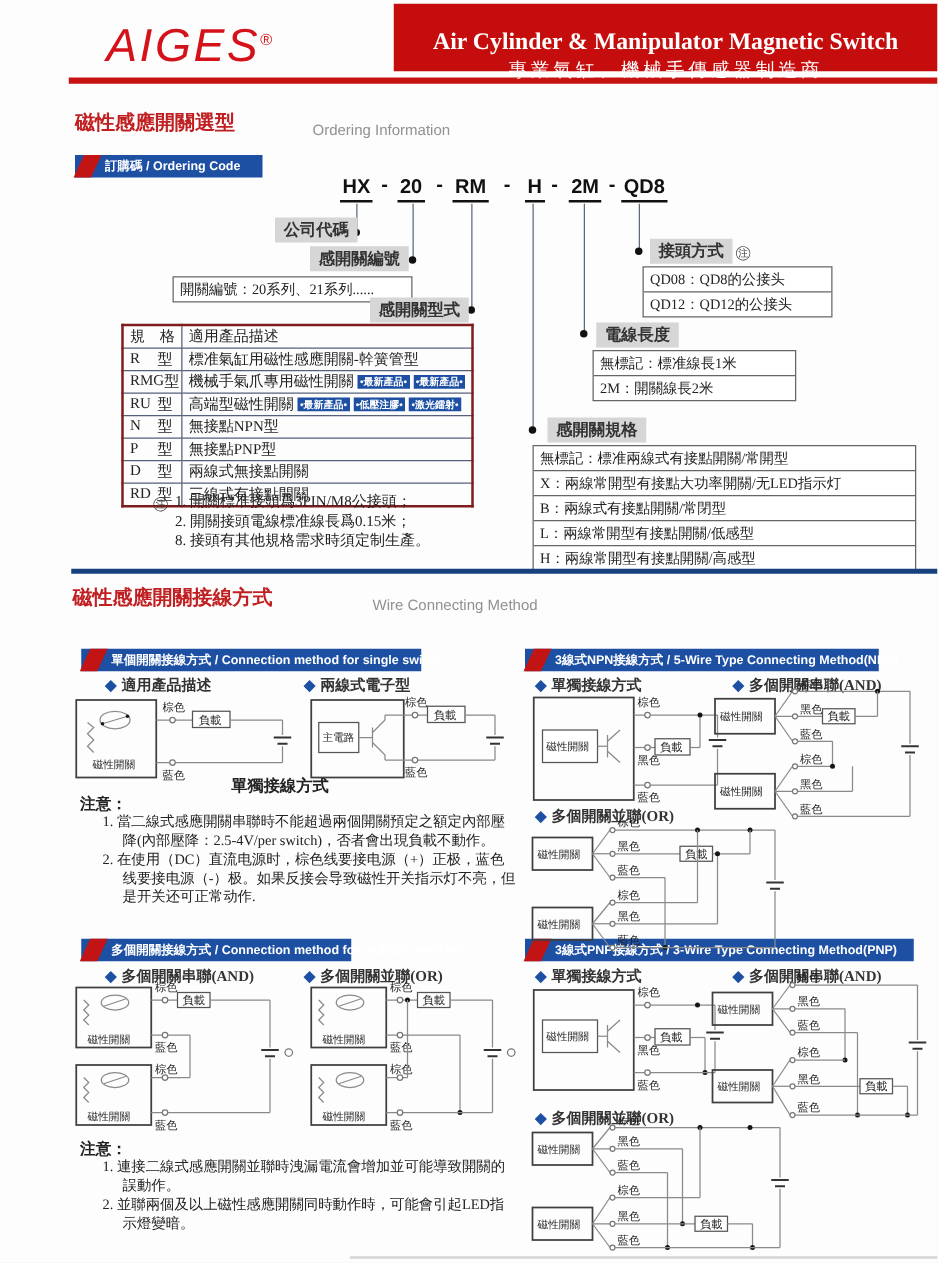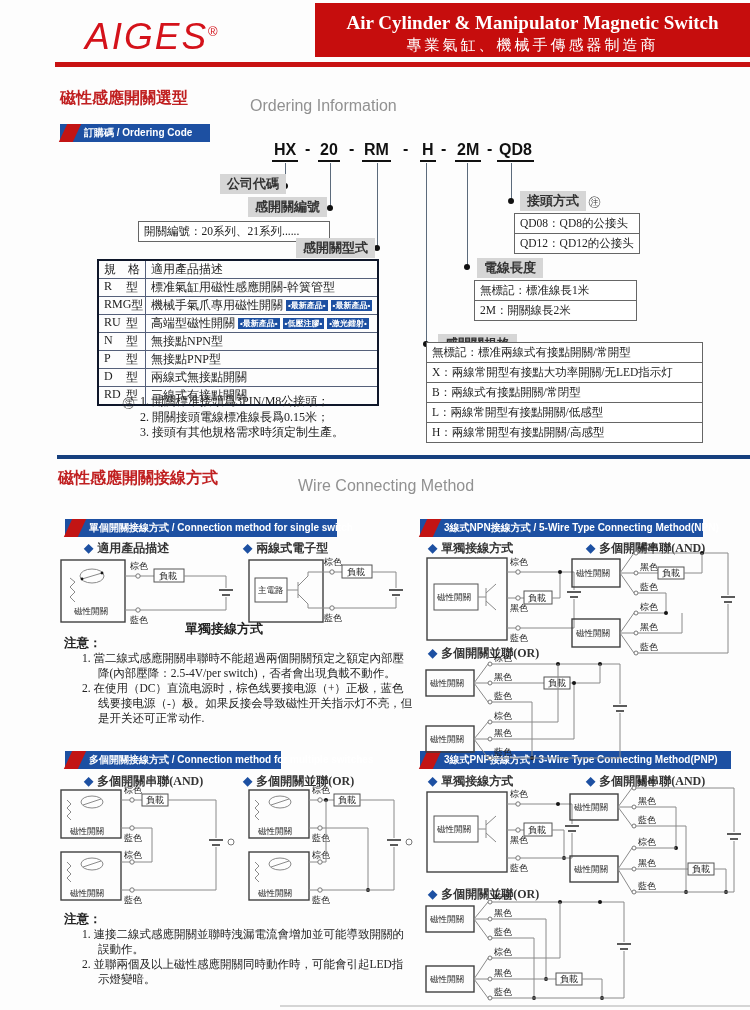--- a/index.html
+++ b/index.html
@@ -1,45 +1,45 @@
 <!DOCTYPE html>
 <html><head>
 <meta charset="utf-8">
 <style>
   *{margin:0;padding:0;box-sizing:border-box}
   body{background:#e9e9e9;font-family:"Liberation Serif",serif}
   #page{position:relative;width:750px;height:1010px;margin:0 auto;background:#fdfdfd;color:#222;overflow:hidden}
   .abs{position:absolute}
   
-  .banner{position:absolute;left:315px;top:3px;width:435px;height:54px;background:#c60d0d;color:#fff;text-align:center;padding-top:9px}
+  .banner{position:absolute;left:315px;top:3px;width:435px;height:54px;background:#c60d0d;color:#fff;text-align:center;padding-top:20px}
   .banner-title{font-size:19px;font-weight:bold;white-space:nowrap}
   .banner-sub{font-size:15px;letter-spacing:3px;margin-top:2px}
   .logo{position:absolute;left:85px;top:16px;font-size:37px;font-weight:normal;font-style:italic;color:#d4121a;letter-spacing:2px;font-family:"Liberation Sans",sans-serif}
   .logo sup{font-size:13px;font-style:normal}
   .redline{position:absolute;left:55px;top:62px;width:695px;height:5px;background:#c81212}
   
   .stitle-zh{position:absolute;font-size:16px;font-weight:bold;color:#c02021}
-  .stitle-en{position:absolute;font-size:16px;color:#919191;font-family:"Liberation Sans",sans-serif}
+  .stitle-en{position:absolute;font-size:12px;color:#919191;font-family:"Liberation Sans",sans-serif}
   
   .bar{position:absolute;height:18px;background:#1d50a2;color:#fff;display:flex;align-items:center;font-family:"Liberation Sans",sans-serif;font-size:10px;font-weight:bold;white-space:nowrap}
   .rskew{width:14px;height:100%;background:#c21414;transform:skewX(-25deg);margin:0 7px 0 3px;flex:none}
   
   .gbadge{position:absolute;background:#d6d6d6;color:#333;font-weight:bold;font-size:13px;padding:1px 7px;white-space:nowrap}
   .vline{position:absolute;width:1px;background:#5c6b7c}
   .bullet{position:absolute;width:6px;height:6px;border-radius:50%;background:#111}
   .notemark{position:absolute;font-size:13px;color:#333}
   
   .optbox{position:absolute;border:1.5px solid #666;background:#fff}
   .optrow{font-size:11.5px;padding:2px 5px;border-top:1px solid #666;white-space:nowrap;color:#222}
   .optrow:first-child{border-top:none}
   
   .cpart{position:absolute;top:141px;font-family:"Liberation Sans",sans-serif;font-size:16px;font-weight:bold;color:#111;border-bottom:2.5px solid #111;padding:0 2px 1px 2px}
   .csep{position:absolute;top:140px;font-family:"Liberation Sans",sans-serif;font-size:16px;font-weight:bold;color:#111}
   
-  .ttable{position:absolute;left:97px;top:259px;width:278px;border-collapse:collapse;border:2px solid #0f172a}
+  .ttable{position:absolute;left:97px;top:259px;width:278px;border-collapse:collapse;border:2px solid #7f1d1d}
   .ttable td{border:1px solid #55607a;font-size:12px;padding:0 5px;height:16px;white-space:nowrap}
   .specwrap{display:flex;justify-content:space-between;width:34px}
   .chip{display:inline-block;background:#1d50a2;color:#fff;font-size:8px;font-family:"Liberation Sans",sans-serif;font-weight:bold;padding:0 2px;margin-left:3px;vertical-align:1px}
   
   .fnline{font-size:12px;line-height:15.5px;white-space:nowrap}
   .notice{position:absolute;width:350px;font-size:11.5px;line-height:15px;color:#222}
   .notice .ntitle{font-weight:bold;font-size:12.5px}
   .notice .nitem{margin-left:18px;padding-left:16px;text-indent:-16px}
   
   .navyline{position:absolute;left:57px;top:455px;width:693px;height:4px;background:#16407e}
@@ -109,29 +109,29 @@
   <div class="gbadge" style="left:248px;top:197px">感開關編號</div>
   <div class="optbox" style="left:138px;top:221px;width:192px">
     <div class="optrow">開關編號：20系列、21系列......</div>
   </div>
   <div class="gbadge" style="left:296px;top:238px">感開關型式</div>
   <div class="gbadge" style="left:520px;top:191px">接頭方式</div>
   <div class="notemark" style="left:588px;top:193px">㊟</div>
   <div class="gbadge" style="left:477px;top:258px">電線長度</div>
   <div class="gbadge" style="left:438px;top:334px">感開關規格</div>
 
-  <div class="optbox" style="left:514px;top:213px;width:126px">
+  <div class="optbox" style="left:514px;top:213px;width:152px">
     <div class="optrow">QD08：QD8的公接头</div>
     <div class="optrow">QD12：QD12的公接头</div>
   </div>
   <div class="optbox" style="left:474px;top:280px;width:163px">
     <div class="optrow">無標記：標准線長1米</div>
     <div class="optrow">2M：開關線長2米</div>
   </div>
-  <div class="optbox" style="left:426px;top:342px;width:277px">
+  <div class="optbox" style="left:426px;top:356px;width:307px">
     <div class="optrow">無標記：標准兩線式有接點開關/常開型</div>
     <div class="optrow">X：兩線常開型有接點大功率開關/无LED指示灯</div>
     <div class="optrow">B：兩線式有接點開關/常閉型</div>
     <div class="optrow">L：兩線常開型有接點開關/低感型</div>
     <div class="optrow">H：兩線常開型有接點開關/高感型</div>
   </div>
 
   <table class="ttable">
     <tbody>
         <tr>
@@ -201,21 +201,21 @@
           </td>
       <td>三線式有接點開關</td>
     </tr>
   </tbody>
     </table>
 
   <div class="notemark" style="left:122px;top:394px">㊟</div>
   <div class="abs" style="left:140px;top:394px">
     <div class="fnline">1. 開關標准接頭爲3PIN/M8公接頭；</div>
     <div class="fnline">2. 開關接頭電線標准線長爲0.15米；</div>
-    <div class="fnline">3. 接頭有其他規格需求時須定制生產。</div>
+    <div class="fnline">8. 接頭有其他規格需求時須定制生產。</div>
   </div>
 
   <div class="navyline"></div>
 
   <div class="stitle-zh" style="left:58px;top:468px">磁性感應開關接線方式</div>
   <div class="stitle-en" style="left:298px;top:477px">Wire Connecting Method</div>
 
   <div class="bar" style="left:65px;top:519px;width:272px">
       <span class="rskew"></span>
       <span>單個開關接線方式 / Connection method for single switch</span>

